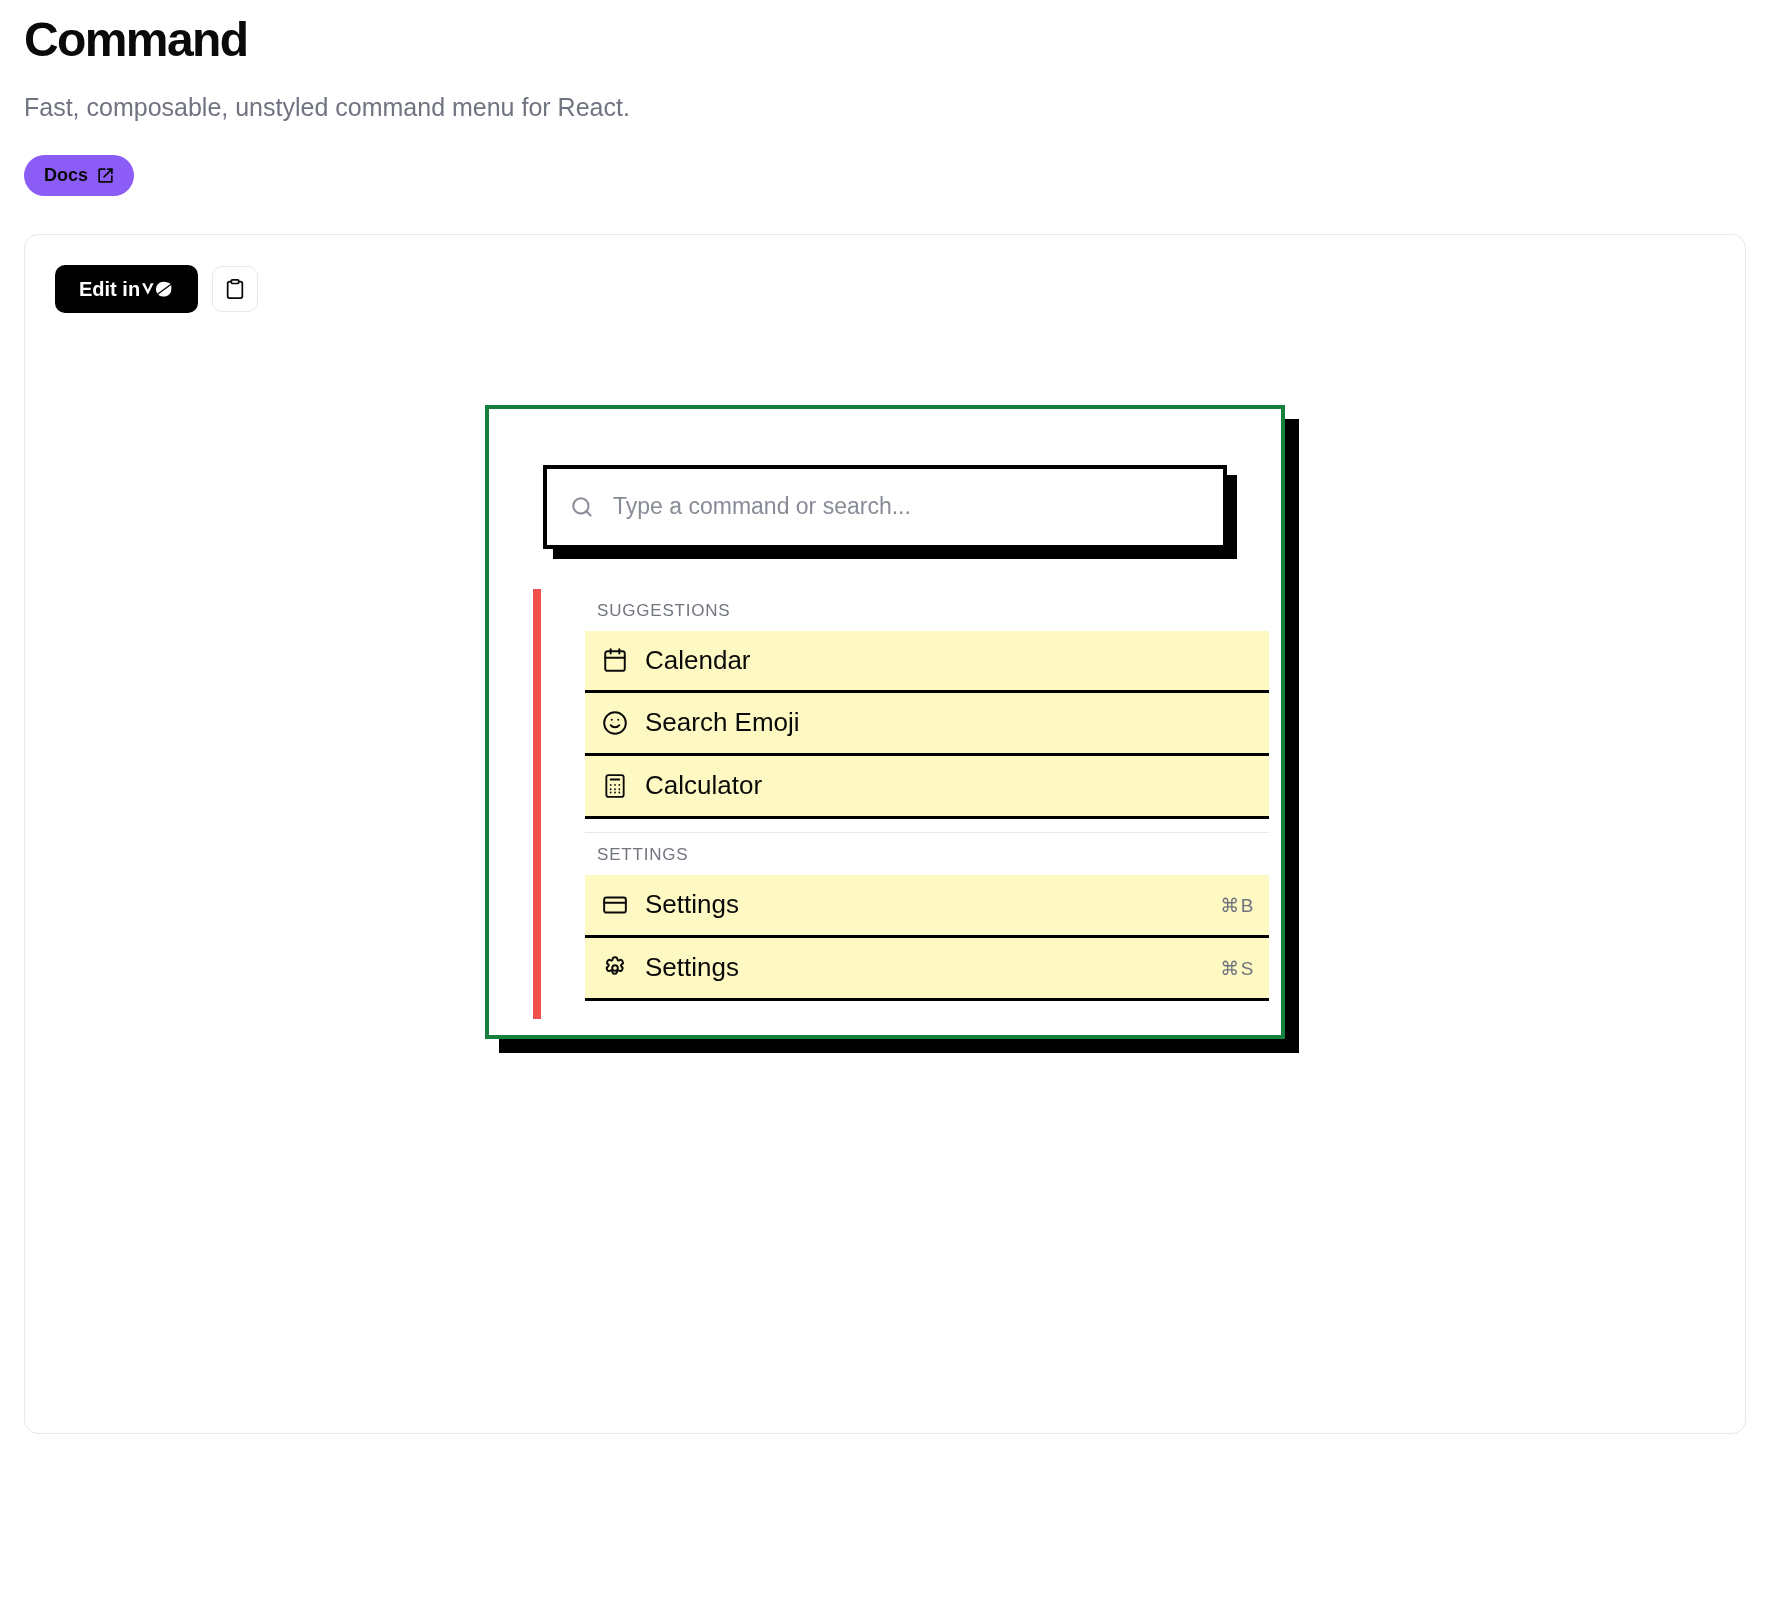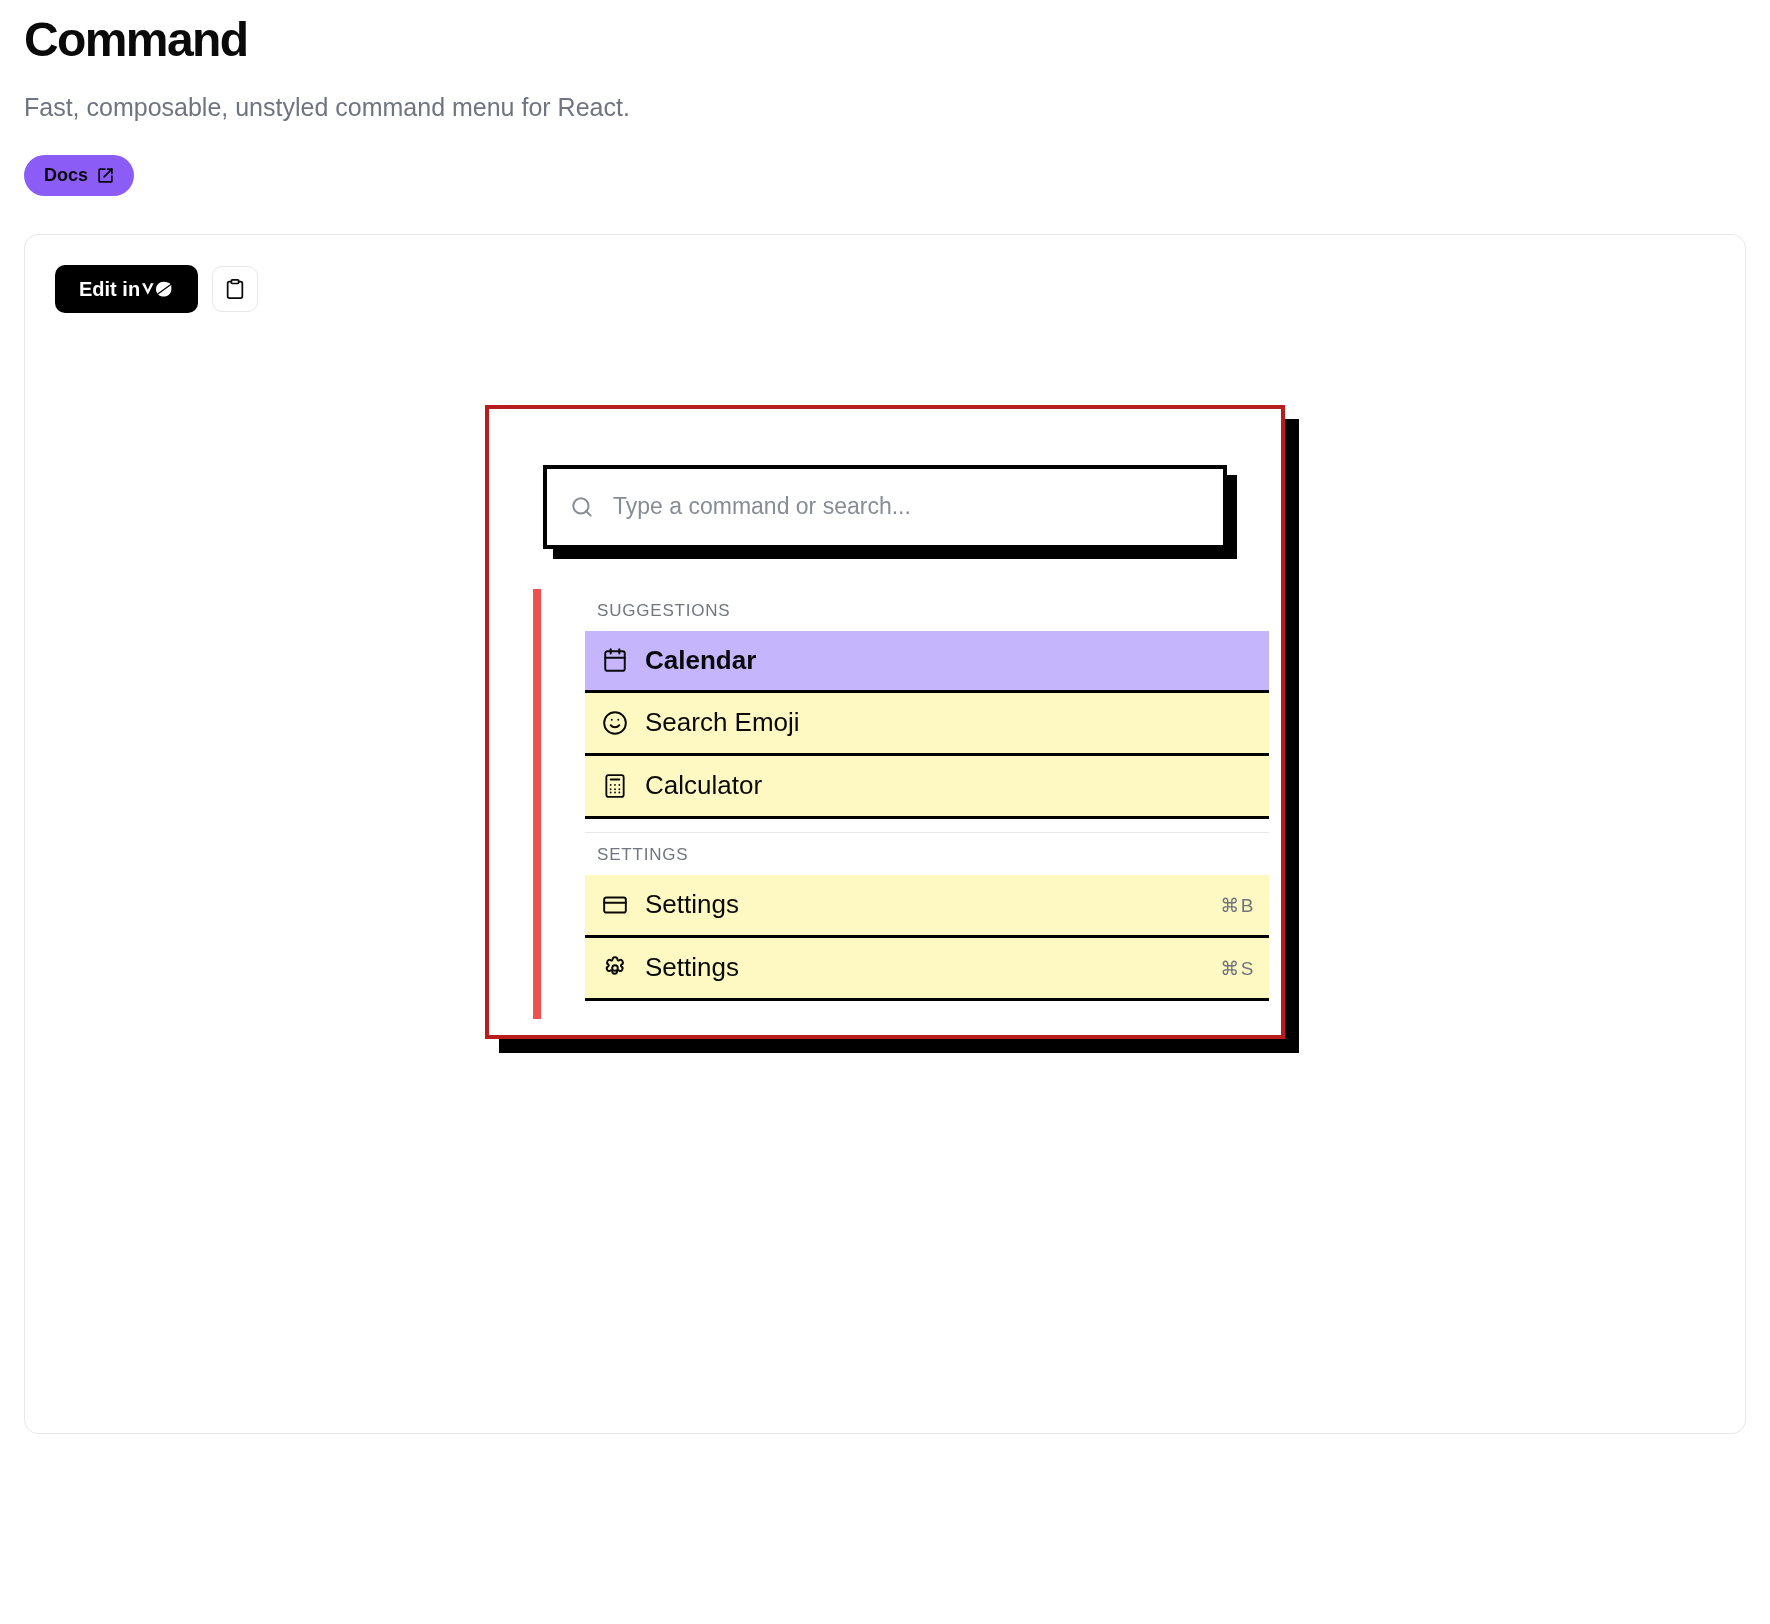--- a/index.html
+++ b/index.html
@@ -129,21 +129,21 @@
   .dialog-wrap {
     position: absolute;
     left: 50%;
     transform: translateX(-50%);
     top: 170px;
     width: 800px;
   }
   .cmd-dialog {
     position: relative;
     background: #ffffff;
-    border: 4px solid #b91c1c;
+    border: 4px solid #15803d;
     box-shadow: 14px 14px 0 0 #000000;
     padding: 0;
   }
 
   .cmd-input-row {
     margin: 56px 54px 0 54px;
     position: relative;
   }
   .cmd-input-box {
     position: relative;
@@ -188,21 +188,21 @@
   }
 
   .cmd-item {
     display: flex;
     align-items: center;
     padding: 15px 14px;
     border-bottom: 3px solid #000000;
     cursor: pointer;
     background: #fef9c3;
   }
-  .cmd-item.selected { background: #c4b5fd; font-weight: bold; }
+  .cmd-item.selected { background: #fef9c3; }
   .cmd-item .ico {
     width: 32px;
     display: inline-flex;
     align-items: center;
     justify-content: center;
     margin-right: 14px;
     flex: 0 0 auto;
   }
   .cmd-item .ico svg { display:block; }
   .cmd-label {

